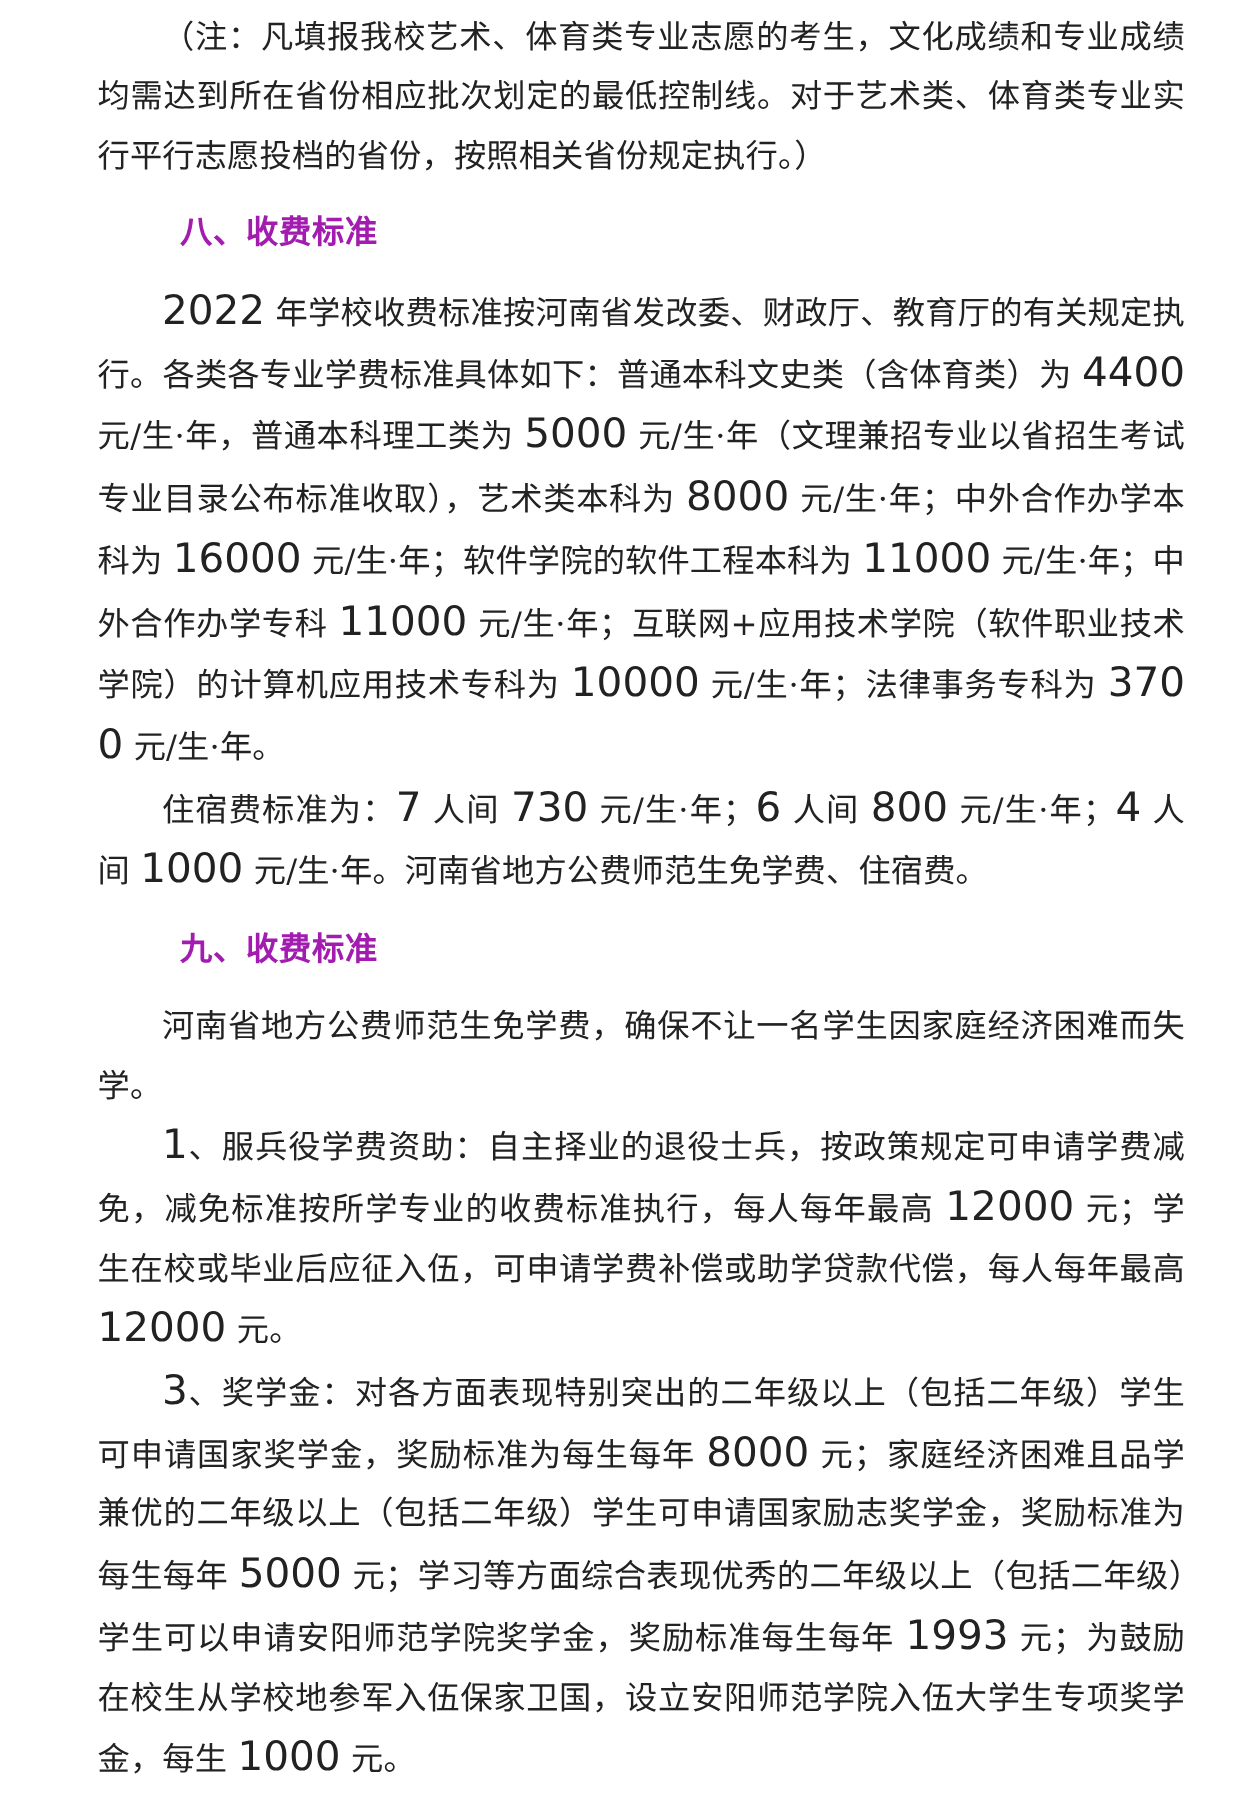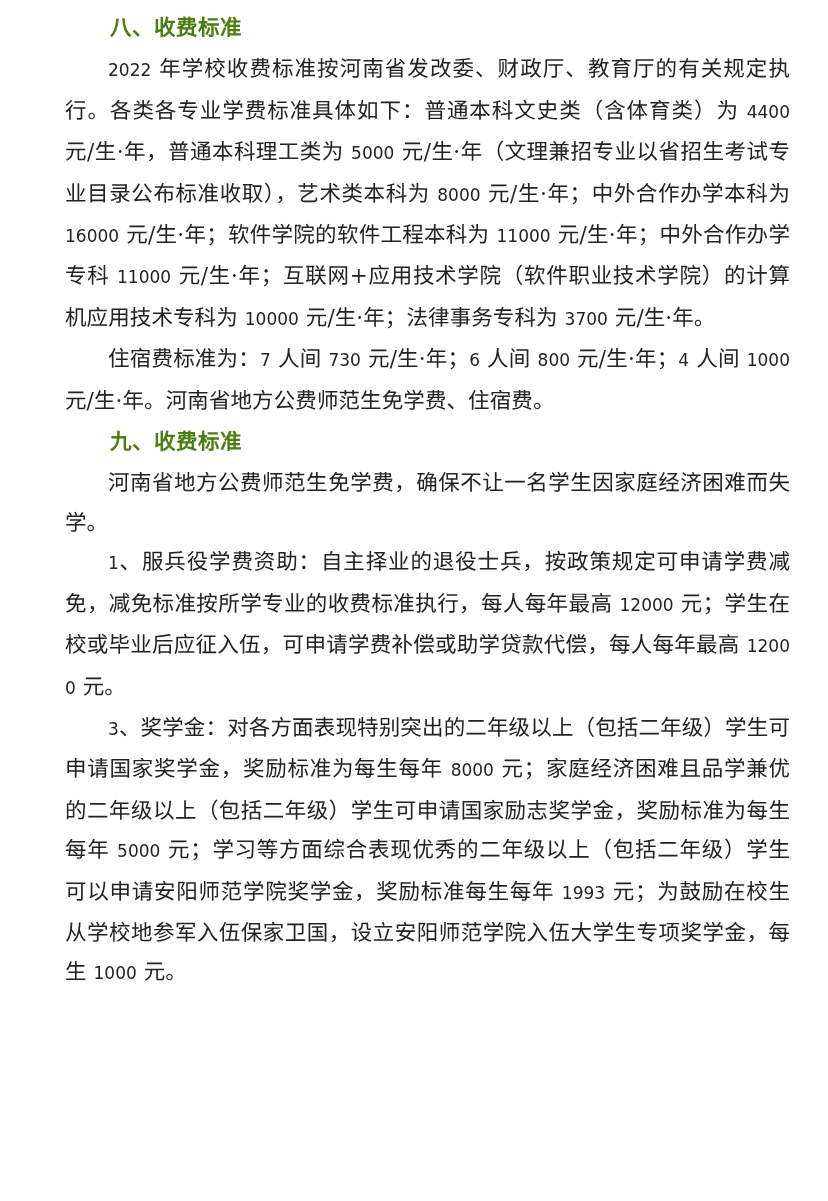--- a/index.html
+++ b/index.html
@@ -37,44 +37,45 @@
     text-align: justify;
     text-justify: inter-ideograph;
     text-indent: 2em;
     letter-spacing: 0.1px;
     word-break: break-all;
     color: #222222;
   }
 
   
   .heading {
-    margin: 2px;
+    margin: 12px;
     font-size: 21.5px;
     line-height: 39.4px;
     font-weight: 700;
     text-indent: 2em;
     letter-spacing: 0.5px;
-    color: #4d7c0f;
+    color: #a21caf;
     font-family: "DejaVu Sans", "Liberation Sans", sans-serif;
   }
 
   
   .num {
     font-family: "DejaVu Sans", "Liberation Sans", sans-serif;
-    font-size: 17px;
+    font-size: 27px;
     letter-spacing: 0;
     margin-top: 11px;
   }
 </style>
 </head>
 <body>
 
 <div id="page">
   <div class="doc-body">
 
+    <p class="para">（注：凡填报我校艺术、体育类专业志愿的考生，文化成绩和专业成绩均需达到所在省份相应批次划定的最低控制线。对于艺术类、体育类专业实行平行志愿投档的省份，按照相关省份规定执行。）</p>
 
     <h2 class="heading">八、收费标准</h2>
 
     <p class="para"><span class="num">2022</span> 年学校收费标准按河南省发改委、财政厅、教育厅的有关规定执行。各类各专业学费标准具体如下：普通本科文史类（含体育类）为 <span class="num">4400</span> 元/生·年，普通本科理工类为 <span class="num">5000</span> 元/生·年（文理兼招专业以省招生考试专业目录公布标准收取），艺术类本科为 <span class="num">8000</span> 元/生·年；中外合作办学本科为 <span class="num">16000</span> 元/生·年；软件学院的软件工程本科为 <span class="num">11000</span> 元/生·年；中外合作办学专科 <span class="num">11000</span> 元/生·年；互联网+应用技术学院（软件职业技术学院）的计算机应用技术专科为 <span class="num">10000</span> 元/生·年；法律事务专科为 <span class="num">3700</span> 元/生·年。</p>
 
     <p class="para">住宿费标准为：<span class="num">7</span> 人间 <span class="num">730</span> 元/生·年；<span class="num">6</span> 人间 <span class="num">800</span> 元/生·年；<span class="num">4</span> 人间 <span class="num">1000</span> 元/生·年。河南省地方公费师范生免学费、住宿费。</p>
 
     <h2 class="heading">九、收费标准</h2>
 
     <p class="para">河南省地方公费师范生免学费，确保不让一名学生因家庭经济困难而失学。</p>

